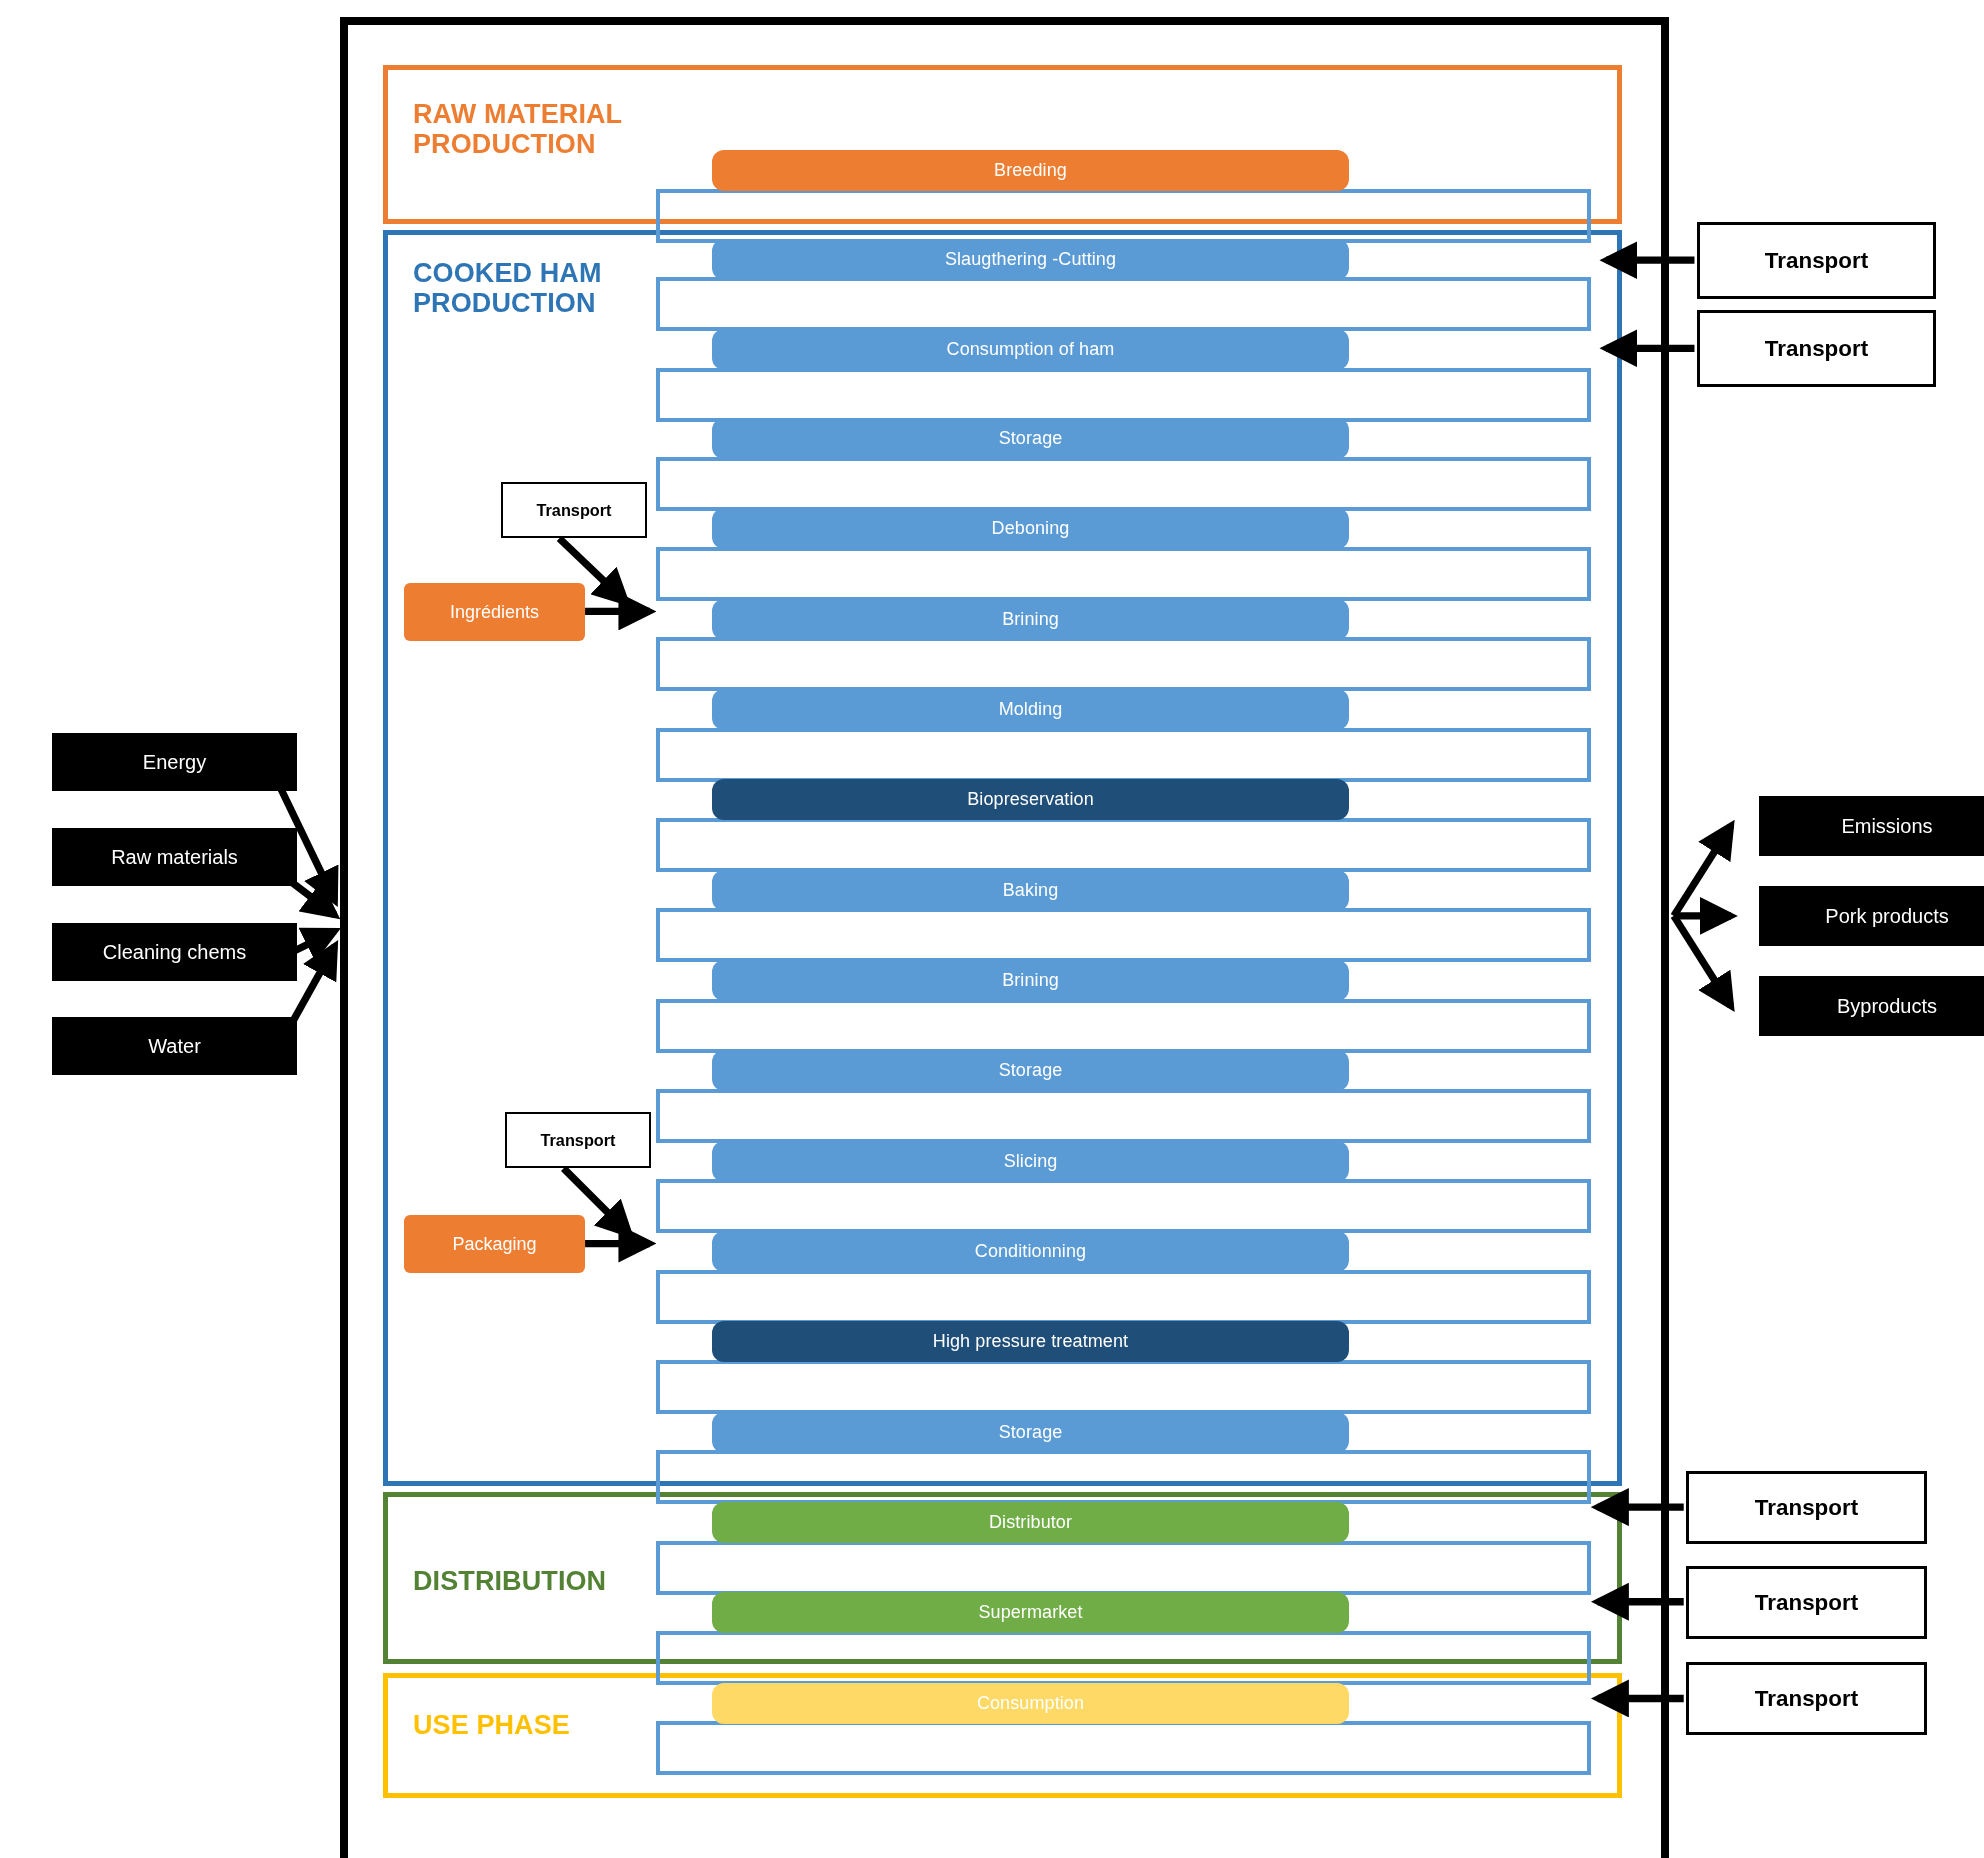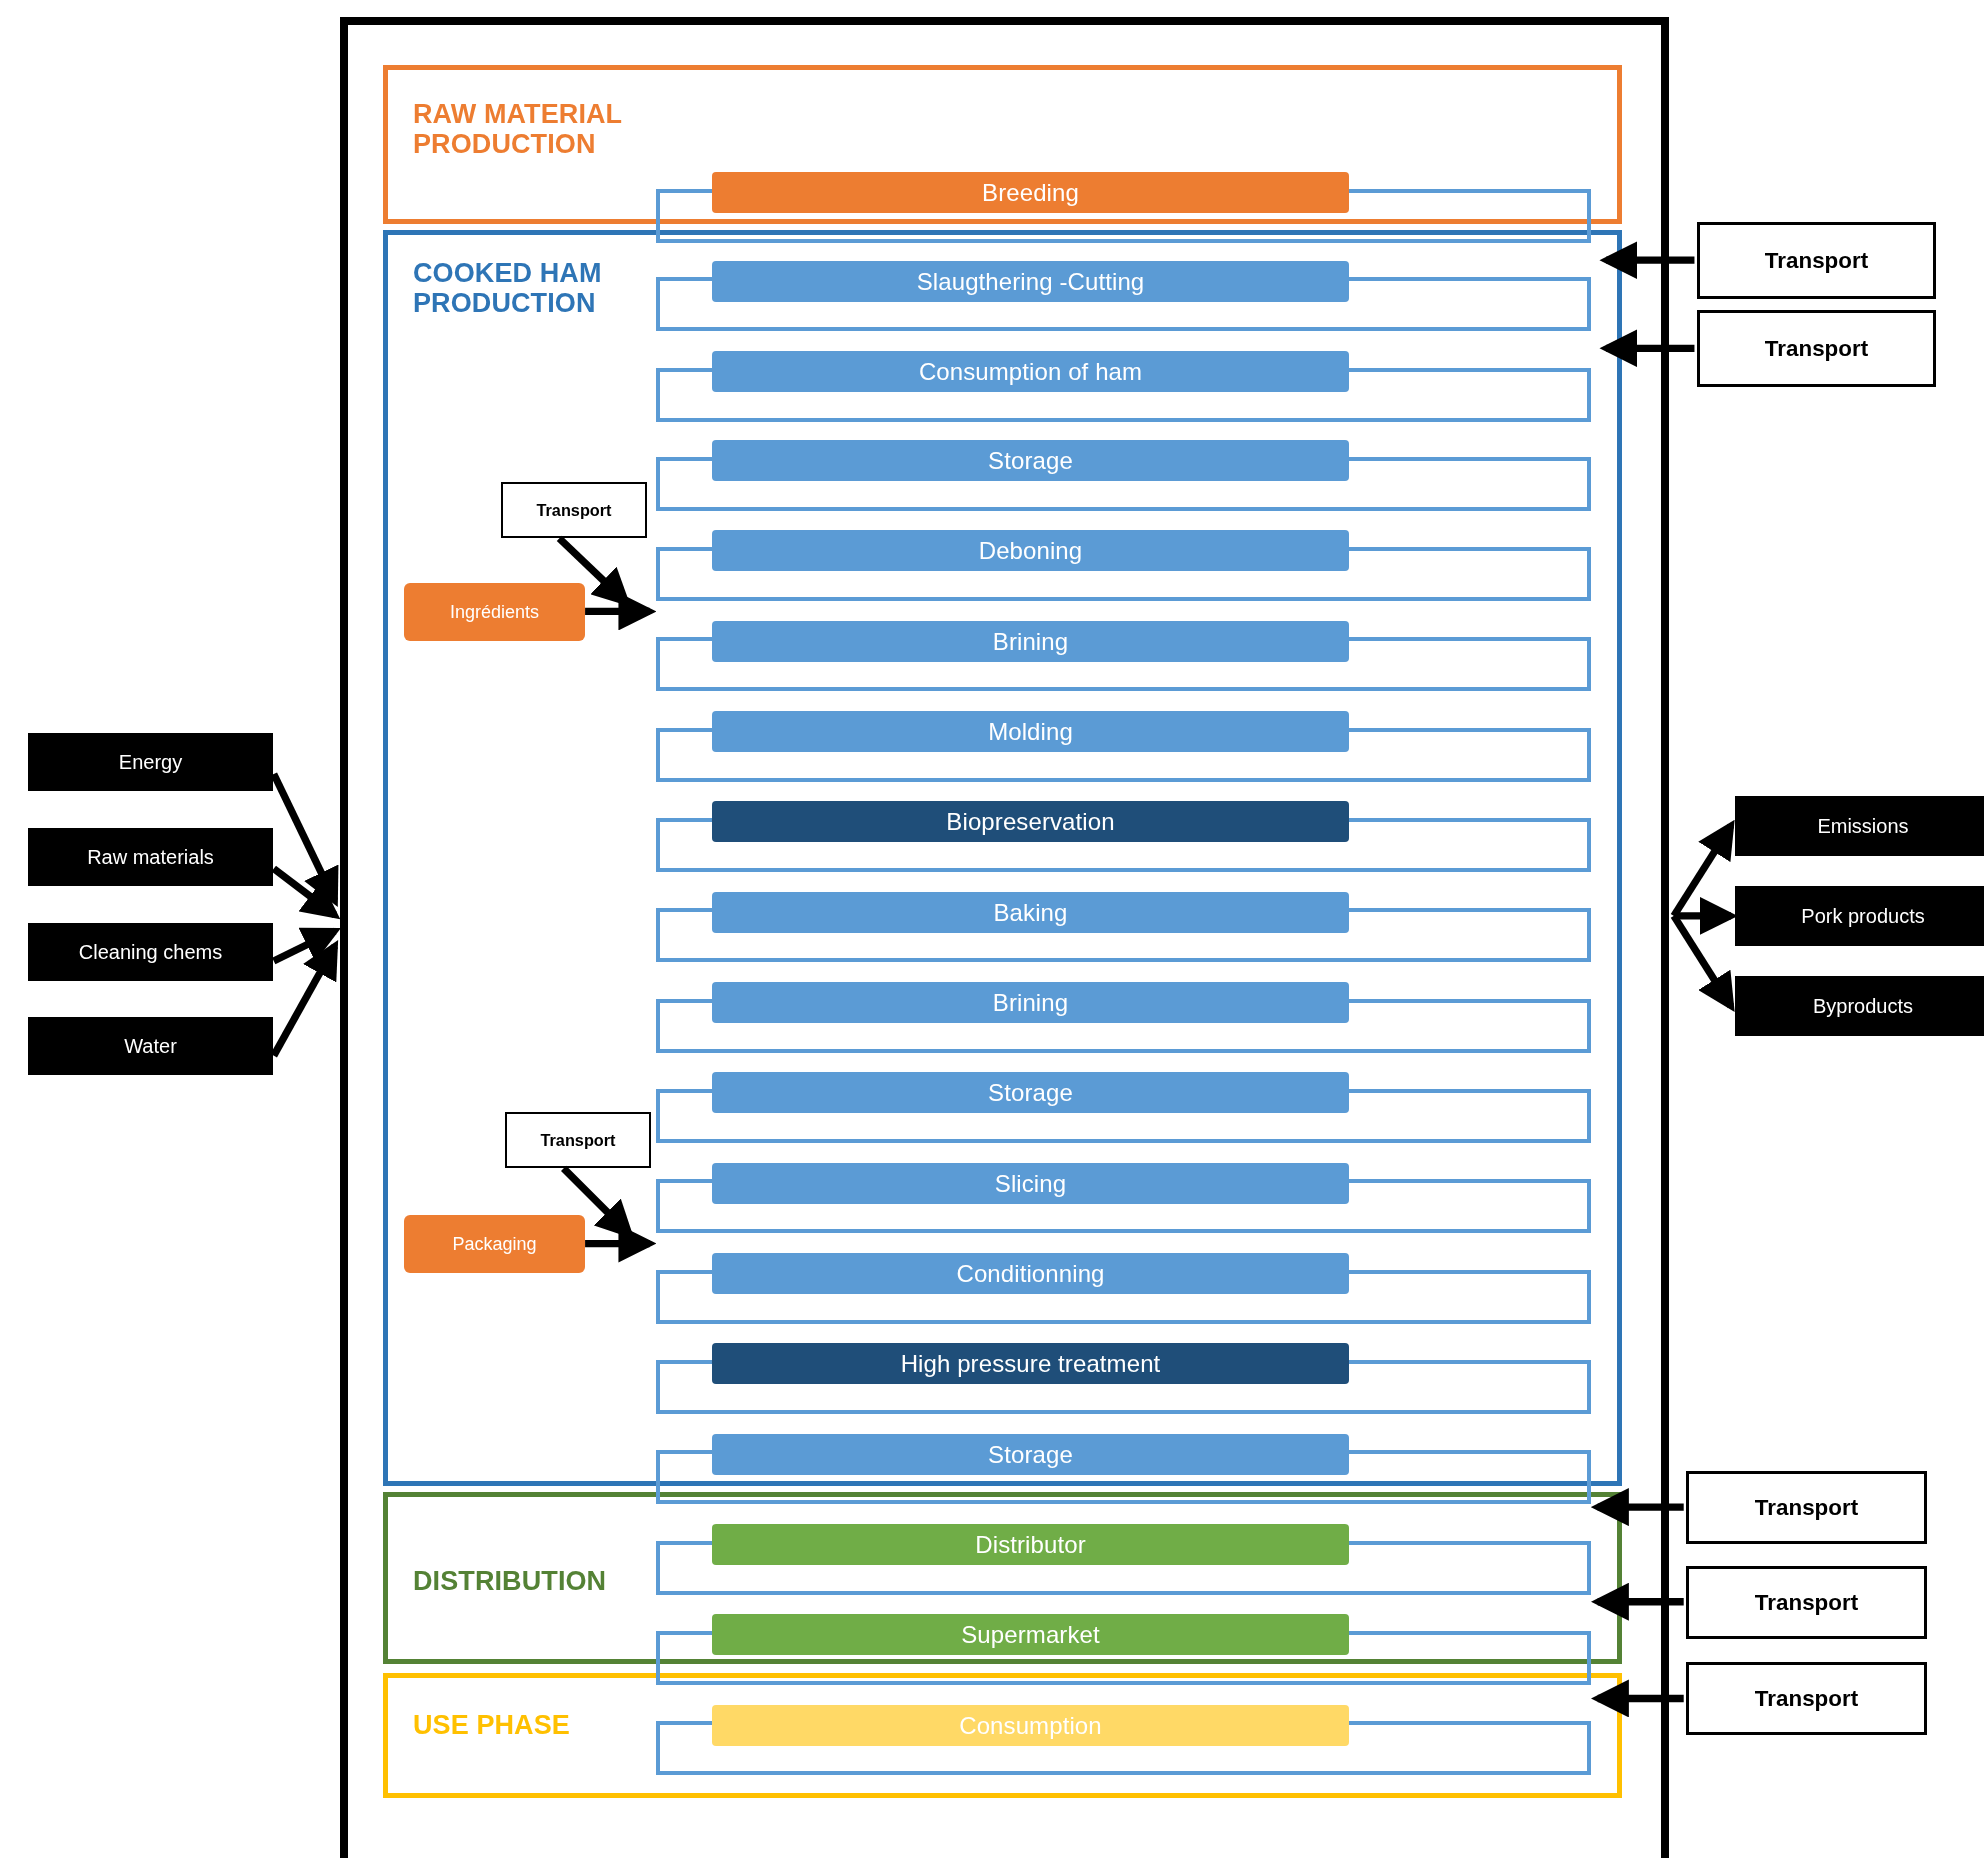--- a/index.html
+++ b/index.html
@@ -18,33 +18,33 @@
   .pf-use{left:383px;top:1673px;width:1239px;height:125px;border:5.6px solid #FFC000;}
 
   .phase-label{position:absolute;font-weight:bold;letter-spacing:0.1px;
     line-height:1.12;font-size:27px;white-space:pre-line;}
   .pl-raw{left:413px;top:99px;color:#ED7D31;}
   .pl-ham{left:413px;top:258px;color:#2E75B6;}
   .pl-dist{left:413px;top:1566px;color:#548235;}
   .pl-use{left:413px;top:1710px;color:#FFC000;}
   .bracket{position:absolute;left:656px;width:935px;height:54px;
     border:4.7px solid #5B9BD5;box-sizing:border-box;background:transparent;}
-  .pill{position:absolute;left:712px;width:637px;height:41px;border-radius:4px;
+  .pill{position:absolute;left:712px;width:637px;height:41px;border-radius:12px;
     display:flex;align-items:center;justify-content:center;
-    color:#ffffff;font-size:24px;font-weight:400;letter-spacing:0.1px;
-    font-family:"Liberation Sans", sans-serif;margin-top:22px;}
+    color:#ffffff;font-size:18px;font-weight:400;letter-spacing:0.1px;
+    font-family:"Liberation Sans", sans-serif;}
   .pill.orange{background:#ED7D31;}
   .pill.blue{background:#5B9BD5;}
   .pill.darkblue{background:#1F4E79;}
   .pill.green{background:#70AD47;}
   .pill.yellow{background:#FFD966;}
 
   
   .blackbox{position:absolute;background:#000000;display:flex;align-items:center;
-    justify-content:center;color:#ffffff;font-size:20px;}
+    justify-content:center;color:#ffffff;font-size:20px;margin-left:24px;}
 
   
   .tbox{position:absolute;background:#ffffff;border:3px solid #000000;
     display:flex;align-items:center;justify-content:center;
     color:#000000;font-size:22.4px;box-sizing:border-box;font-weight:bold;}
   .tbox.small{font-size:16.3px;border-width:2.6px;}
 
   
   .matpill{position:absolute;background:#ED7D31;border-radius:6px;
     display:flex;align-items:center;justify-content:center;

